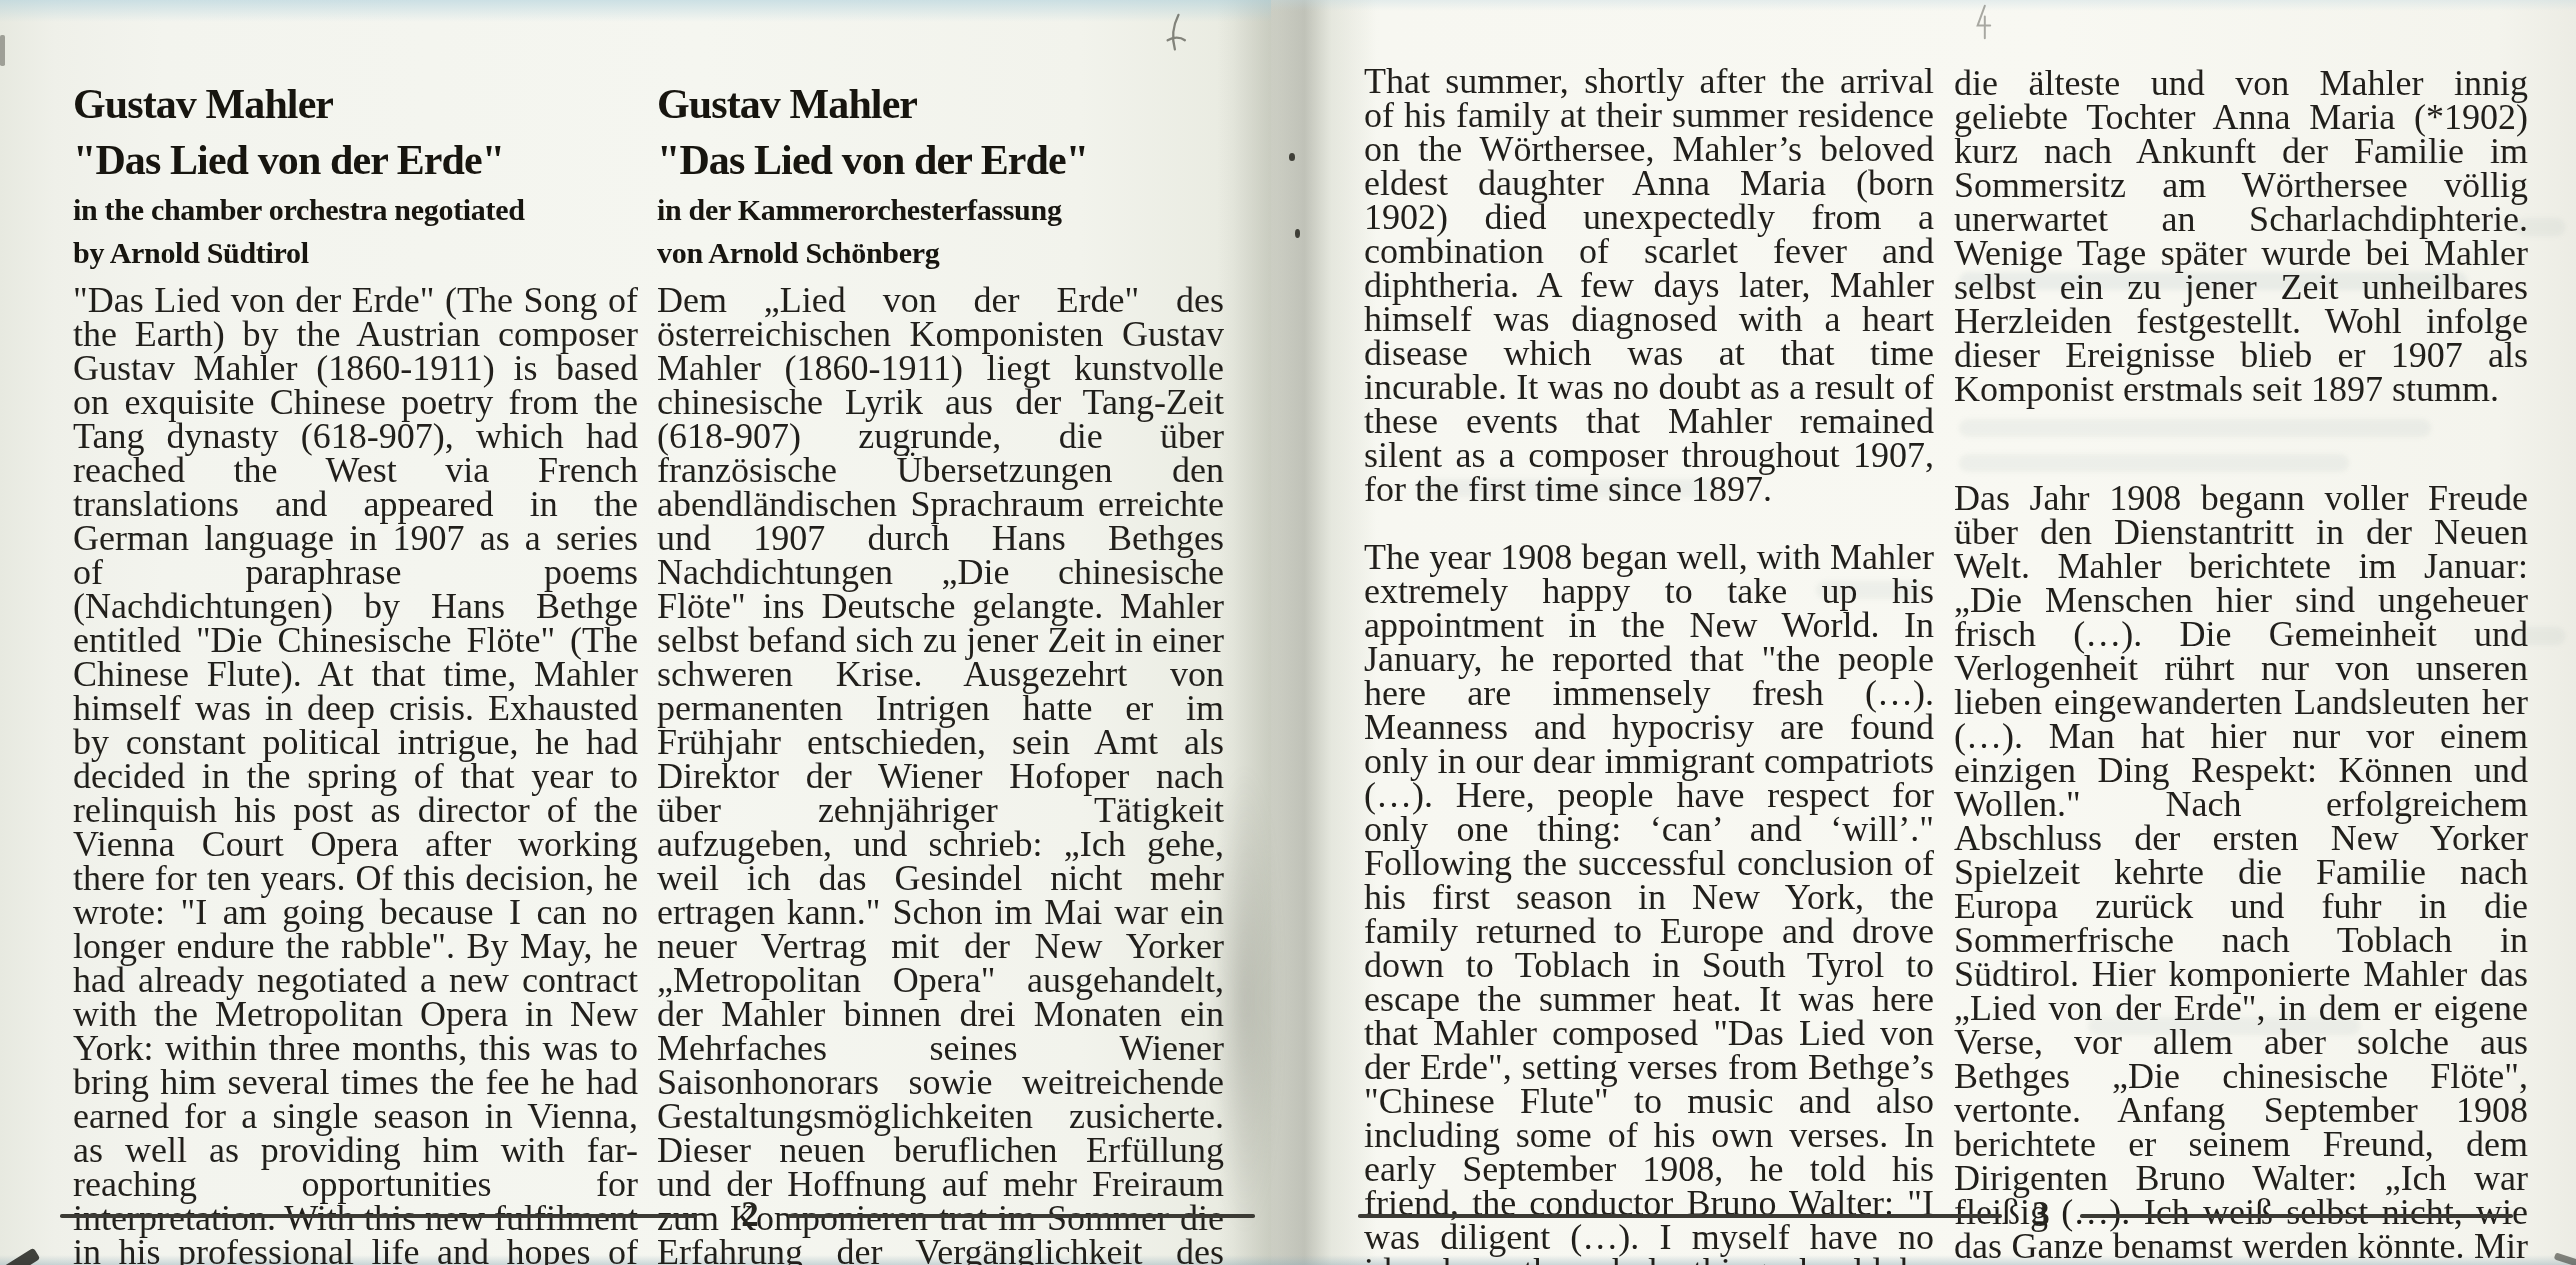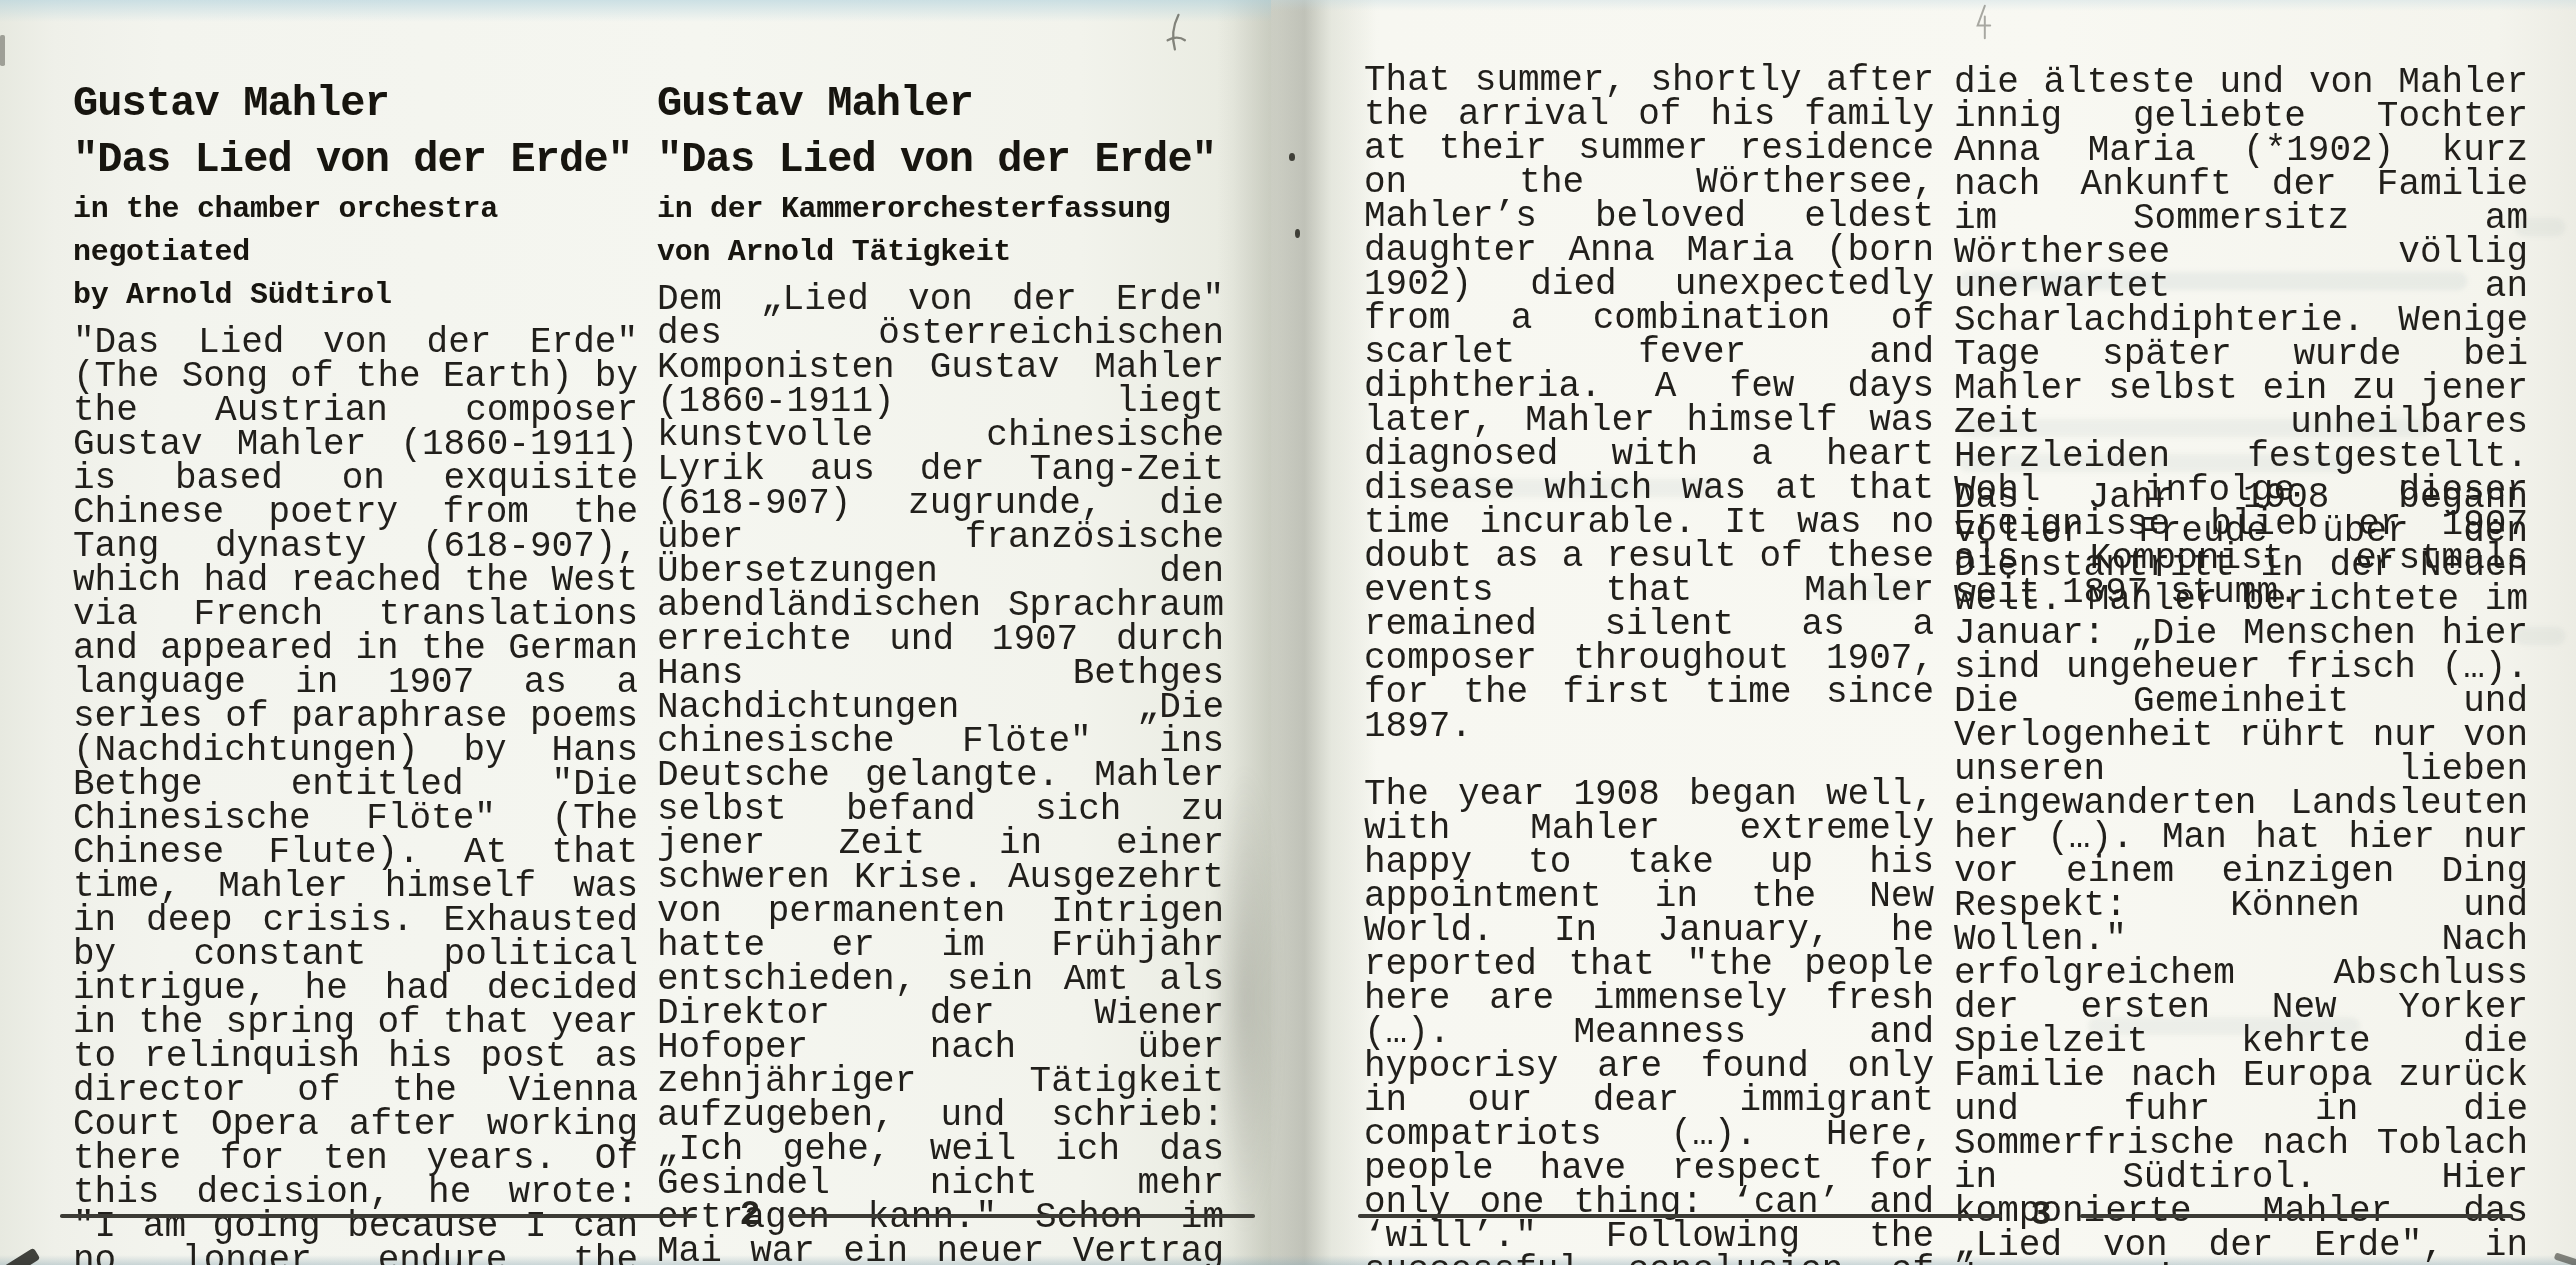--- a/index.html
+++ b/index.html
@@ -1,19 +1,19 @@
 <!DOCTYPE html>
 <html style="font-size:14.5px"><head>
 <meta charset="utf-8">
 <style>
   html,body{margin:0;padding:0;background:#6e6e6a;}
   .scan{
     position:relative;width:2576px;height:1266px;overflow:hidden;
     background:#f2f3ec;
-    font-family:Liberation Mono, monospace;
+    font-family:Liberation Serif, serif;
     color:#211f1b;
   }
   
   .page-left{
     position:absolute;left:0;top:0;width:1271px;height:100%;
     background:linear-gradient(90deg,#e7e9e0 0px,#eff0e9 54px,#f3f4ee 163px,#f5f6f0 55%,#f2f3ec 85%,#e9ebe1 97%,#dcdfd3 100%);
   }
   .page-right{
     position:absolute;left:1271px;top:0;width:1305px;height:100%;
     background:linear-gradient(90deg,#dfe1d7 0px,#eef0e7 50px,#f7f7f1 109px,#f8f8f2 60%,#f4f4ed 94%,#ecece4 100%);
@@ -125,21 +125,21 @@
     <div class="title">"Das Lied von der Erde"</div>
     <div class="subtitle">in the chamber orchestra negotiated</div>
     <div class="subtitle">by Arnold Südtirol</div>
     <p class="body-start">"Das Lied von der Erde" (The Song of the Earth) by the Austrian composer Gustav Mahler (1860-1911) is based on exquisite Chinese poetry from the Tang dynasty (618-907), which had reached the West via French translations and appeared in the German language in 1907 as a series of paraphrase poems (Nachdichtungen) by Hans Bethge entitled "Die Chinesische Flöte" (The Chinese Flute). At that time, Mahler himself was in deep crisis. Exhausted by constant political intrigue, he had decided in the spring of that year to relinquish his post as director of the Vienna Court Opera after working there for ten years. Of this decision, he wrote: "I am going because I can no longer endure the rabble". By May, he had already negotiated a new contract with the Metropolitan Opera in New York: within three months, this was to bring him several times the fee he had earned for a single season in Vienna, as well as providing him with far-reaching opportunities for interpretation. With this new fulfilment in his professional life and hopes of greater freedom for composing, however, came a sense of human mortality.</p>
   </div>
 
   <div class="col" id="col2" style="left:657px;top:76px;width:567px;">
     <div class="title">Gustav Mahler</div>
     <div class="title">"Das Lied von der Erde"</div>
     <div class="subtitle">in der Kammerorchesterfassung</div>
-    <div class="subtitle">von Arnold Tätigkeit</div>
+    <div class="subtitle">von Arnold Schönberg</div>
     <p class="body-start">Dem „Lied von der Erde" des österreichischen Komponisten Gustav Mahler (1860-1911) liegt kunstvolle chinesische Lyrik aus der Tang-Zeit (618-907) zugrunde, die über französische Übersetzungen den abendländischen Sprachraum erreichte und 1907 durch Hans Bethges Nachdichtungen „Die chinesische Flöte" ins Deutsche gelangte. Mahler selbst befand sich zu jener Zeit in einer schweren Krise. Ausgezehrt von permanenten Intrigen hatte er im Frühjahr entschieden, sein Amt als Direktor der Wiener Hofoper nach über zehnjähriger Tätigkeit aufzugeben, und schrieb: „Ich gehe, weil ich das Gesindel nicht mehr ertragen kann." Schon im Mai war ein neuer Vertrag mit der New Yorker „Metropolitan Opera" ausgehandelt, der Mahler binnen drei Monaten ein Mehrfaches seines Wiener Saisonhonorars sowie weitreichende Gestaltungsmöglichkeiten zusicherte. Dieser neuen beruflichen Erfüllung und der Hoffnung auf mehr Freiraum zum Komponieren trat im Sommer die Erfahrung der Vergänglichkeit des irdischen Lebens entgegen. So verstarb</p>
   </div>
 
   <div class="col" id="col3" style="left:1364px;top:64px;width:570px;">
     <p>That summer, shortly after the arrival of his family at their summer residence on the Wörthersee, Mahler’s beloved eldest daughter Anna Maria (born 1902) died unexpectedly from a combination of scarlet fever and diphtheria. A few days later, Mahler himself was diagnosed with a heart disease which was at that time incurable. It was no doubt as a result of these events that Mahler remained silent as a composer throughout 1907, for the first time since 1897.</p>
     <p class="second">The year 1908 began well, with Mahler extremely happy to take up his appointment in the New World. In January, he reported that "the people here are immensely fresh (…). Meanness and hypocrisy are found only in our dear immigrant compatriots (…). Here, people have respect for only one thing: ‘can’ and ‘will’." Following the successful conclusion of his first season in New York, the family returned to Europe and drove down to Toblach in South Tyrol to escape the summer heat. It was here that Mahler composed "Das Lied von der Erde", setting verses from Bethge’s "Chinese Flute" to music and also including some of his own verses. In early September 1908, he told his friend, the conductor Bruno Walter: "I was diligent (…). I myself have no idea how the whole thing should be conducted. A beautiful time was granted to me and I</p>
   </div>
 
   <div class="col" id="col4" style="left:1954px;top:66px;width:574px;">
     <p>die älteste und von Mahler innig geliebte Tochter Anna Maria (*1902) kurz nach Ankunft der Familie im Sommersitz am Wörthersee völlig unerwartet an Scharlachdiphterie. Wenige Tage später wurde bei Mahler selbst ein zu jener Zeit unheilbares Herzleiden festgestellt. Wohl infolge dieser Ereignisse blieb er 1907 als Komponist erstmals seit 1897 stumm.</p>

